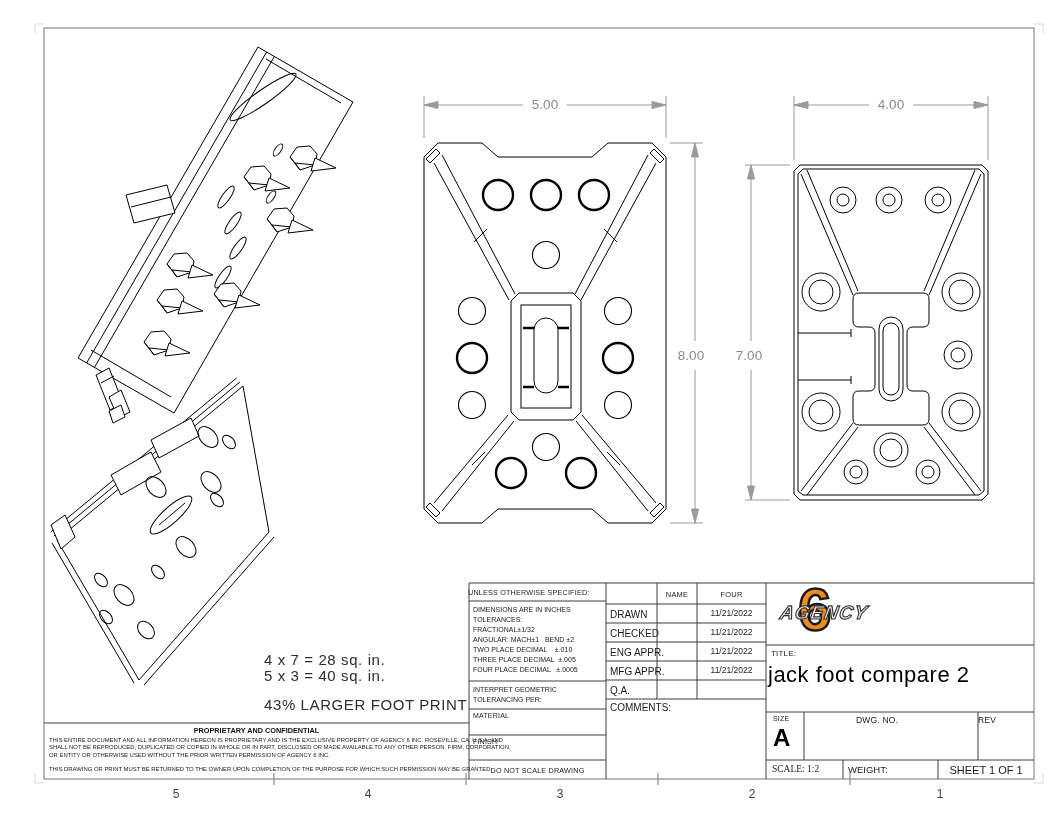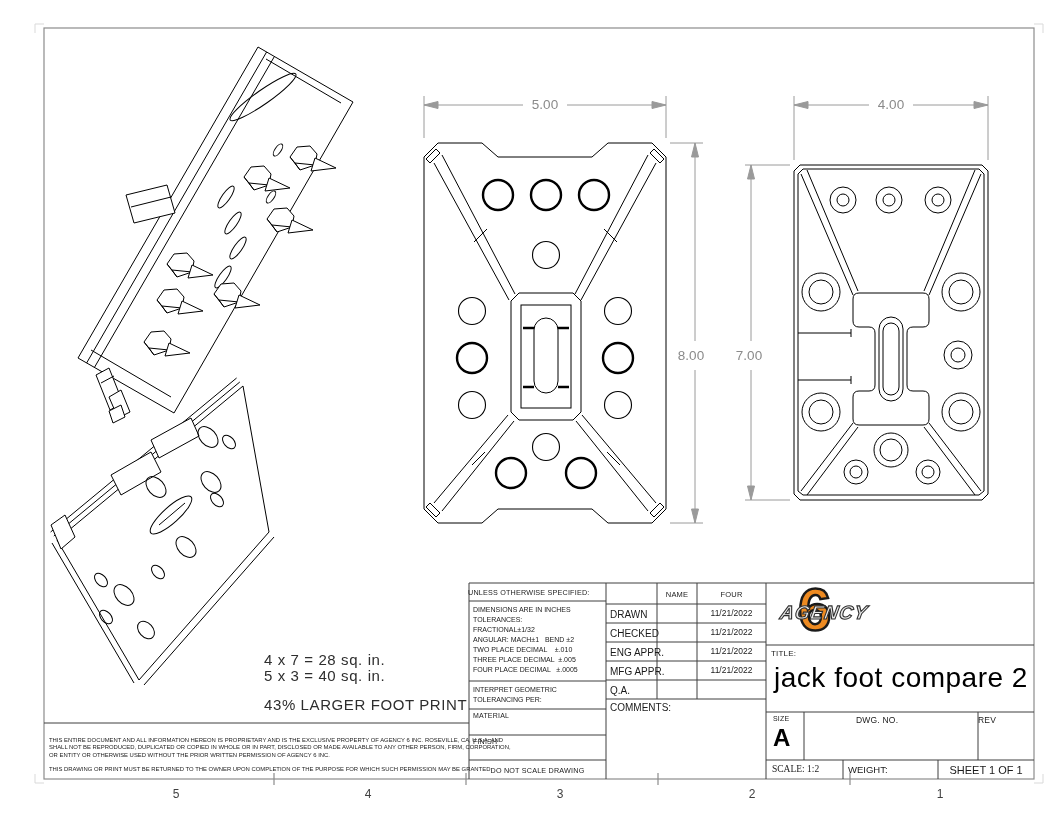--- a/index.html
+++ b/index.html
@@ -9,21 +9,21 @@
   .txt{position:absolute;white-space:nowrap;}
   
   .tb-small{font-size:7.5px;color:#1a1a1a;letter-spacing:.2px;}
   .tol-line{white-space:pre;display:block;font-size:7px;line-height:10px;color:#1a1a1a;}
   .date{font-size:8.5px;color:#1a1a1a;}
   .label-cell{font-size:10px;color:#1a1a1a;}
   .prop-line{display:block;font-size:5.9px;line-height:7.4px;color:#222;white-space:nowrap;}
   .note{font-size:15px;color:#2e2e2e;letter-spacing:.6px;}
   .zone{font-size:12px;color:#3f3f3f;width:20px;text-align:center;}
   .company-line{display:block;font-size:17px;line-height:25px;color:#3a3a3a;letter-spacing:1.2px;text-align:right;}
-  .big-title{font-size:28px;color:#000;letter-spacing:.5px;text-align:center;}
+  .big-title{font-size:22px;color:#000;letter-spacing:.5px;}
   .logo-six{position:absolute;left:30px;top:-10px;font-size:60px;font-weight:bold;
             color:#ED8A21;-webkit-text-stroke:2.5px #1a1a1a;}
   .logo-agency{position:absolute;left:0;top:17px;width:100%;text-align:center;font-style:italic;
             font-weight:900;font-size:19px;letter-spacing:1px;transform:skewX(-10deg);
             color:#e9e9e9;-webkit-text-stroke:1.1px #2f2f2f;}
 </style>
 </head>
 <body>
 
 <div id="sheet">
@@ -326,20 +326,21 @@
 
   <div class="txt tb-small" style="left:762px;top:715px;font-size:7px;">SIZE</div>
   <div class="txt" style="left:762px;top:724px;font-size:24px;font-weight:bold;color:#000;">A</div>
   <div class="txt tb-small" style="left:798px;top:715px;font-size:8.5px;padding-left:47px;">DWG. NO.</div>
   <div class="txt tb-small" style="left:967px;top:715px;width:56px;font-size:8.5px;">REV</div>
 
   <div class="txt" style="left:761px;top:764px;font-size:9.5px;color:#1a1a1a;font-family:Liberation Serif, serif;">SCALE: 1:2</div>
   <div class="txt" style="left:837px;top:764px;font-size:9.5px;color:#1a1a1a;">WEIGHT:</div>
   <div class="txt" style="left:927px;top:764px;width:96px;text-align:center;font-size:11px;color:#1a1a1a;">SHEET 1 OF 1</div>
 
+  <div class="txt" style="left:33px;top:726px;width:425px;text-align:center;font-size:7.3px;font-weight:bold;color:#111;">PROPRIETARY AND CONFIDENTIAL</div>
   <div class="abs" style="left:38px;top:737px;width:418px;">
     <span class="prop-line">THIS ENTIRE DOCUMENT AND ALL INFORMATION HEREON IS PROPRIETARY AND IS THE EXCLUSIVE PROPERTY OF AGENCY 6 INC. ROSEVILLE, CA, U.S.A. AND</span>
     <span class="prop-line">SHALL NOT BE REPRODUCED, DUPLICATED OR COPIED IN WHOLE OR IN PART, DISCLOSED OR MADE AVAILABLE TO ANY OTHER PERSON, FIRM, CORPORATION,</span>
     <span class="prop-line">OR ENTITY OR OTHERWISE USED WITHOUT THE PRIOR WRITTEN PERMISSION OF AGENCY 6 INC.</span>
     <span class="prop-line" style="margin-top:7px;">THIS DRAWING OR PRINT MUST BE RETURNED TO THE OWNER UPON COMPLETION OF THE PURPOSE FOR WHICH SUCH PERMISSION MAY BE GRANTED.</span>
   </div>
 
   <div class="txt zone" style="left:155px;top:787px;">5</div>
   <div class="txt zone" style="left:347px;top:787px;">4</div>
   <div class="txt zone" style="left:539px;top:787px;">3</div>

